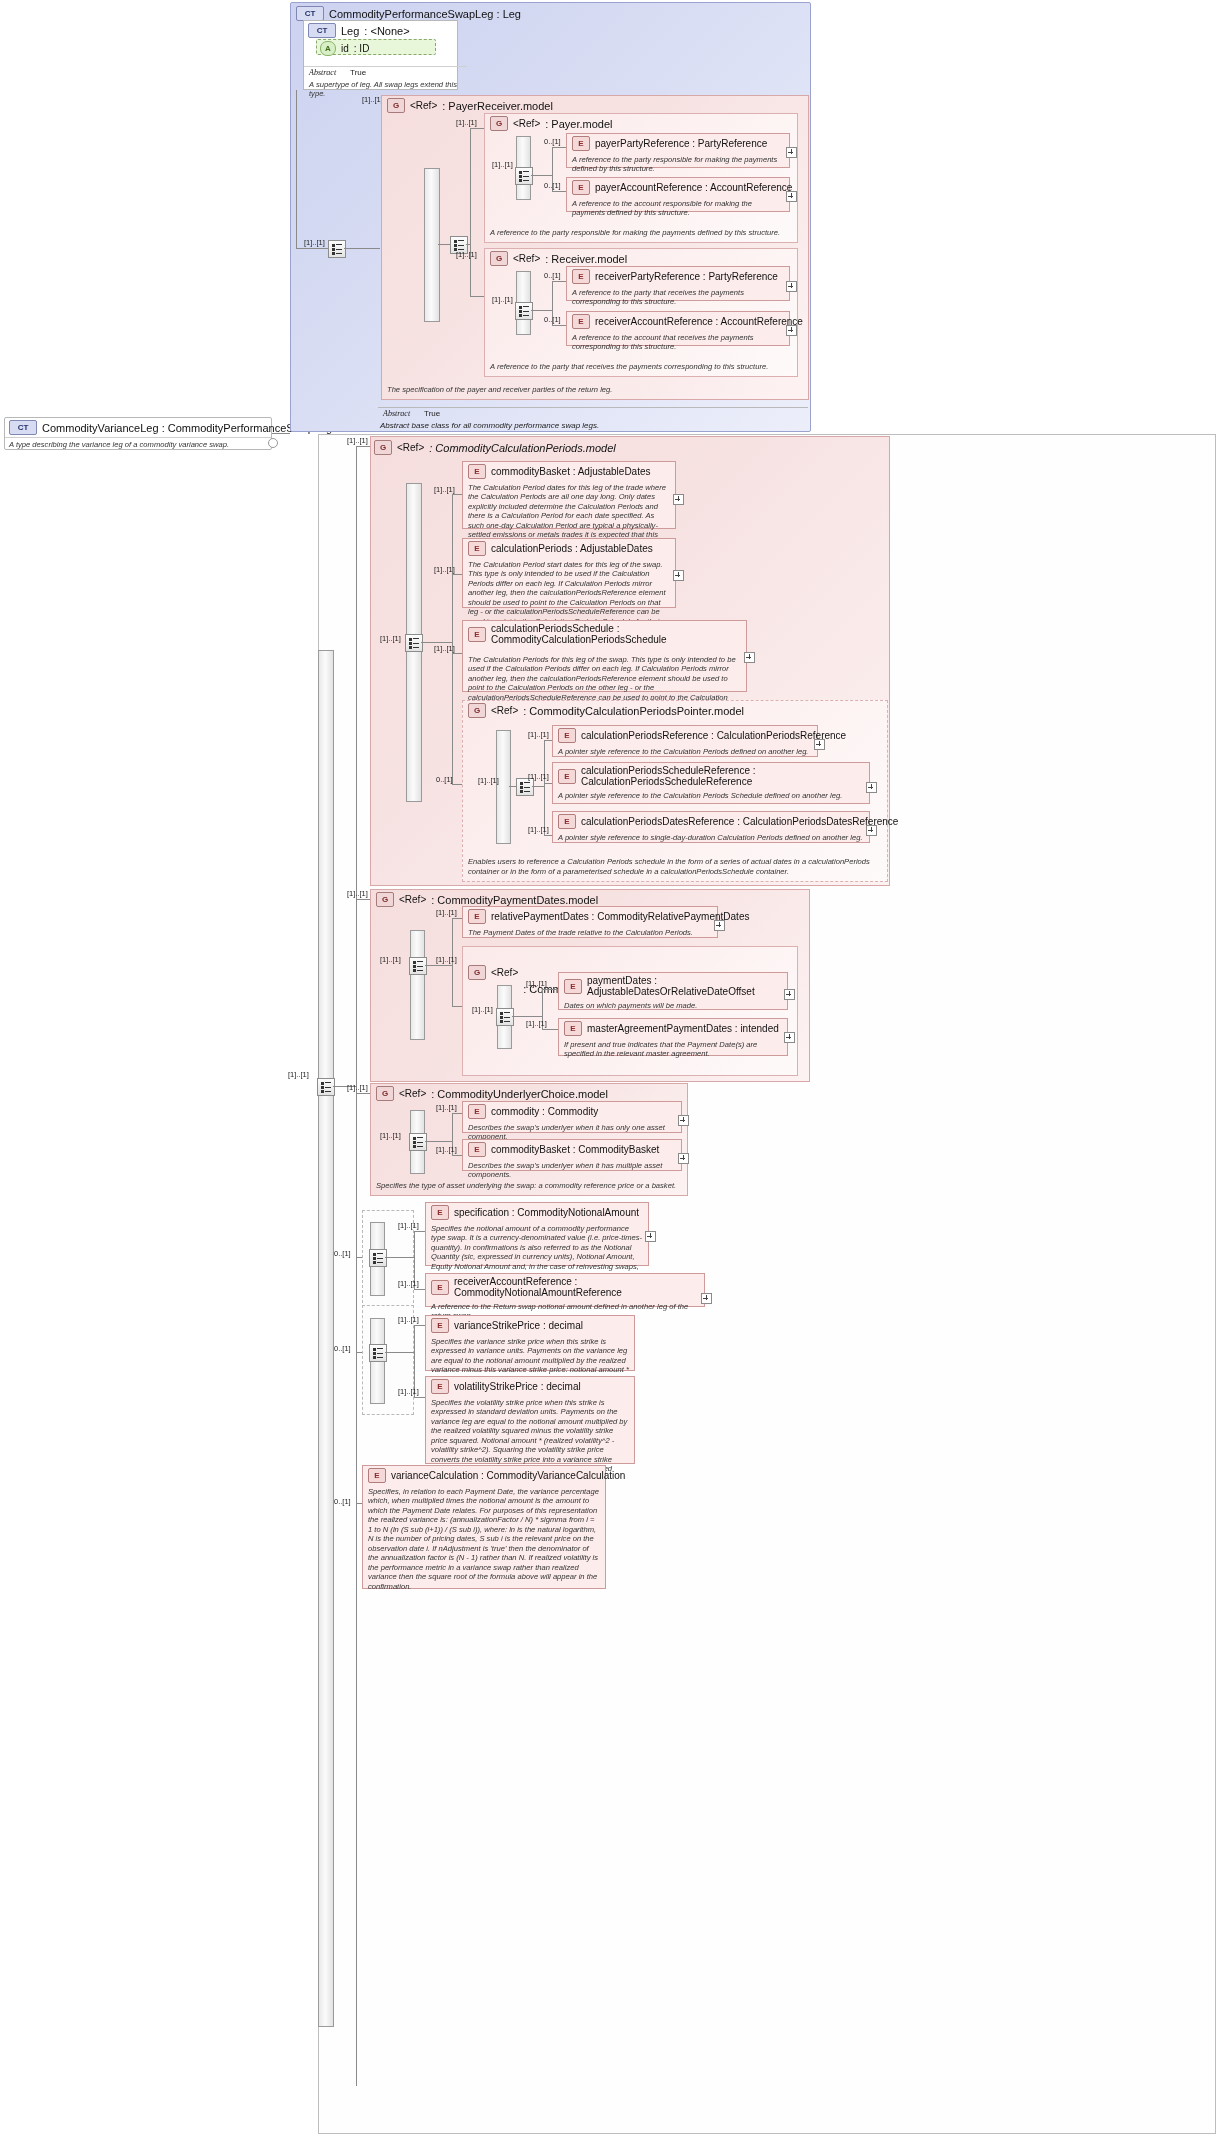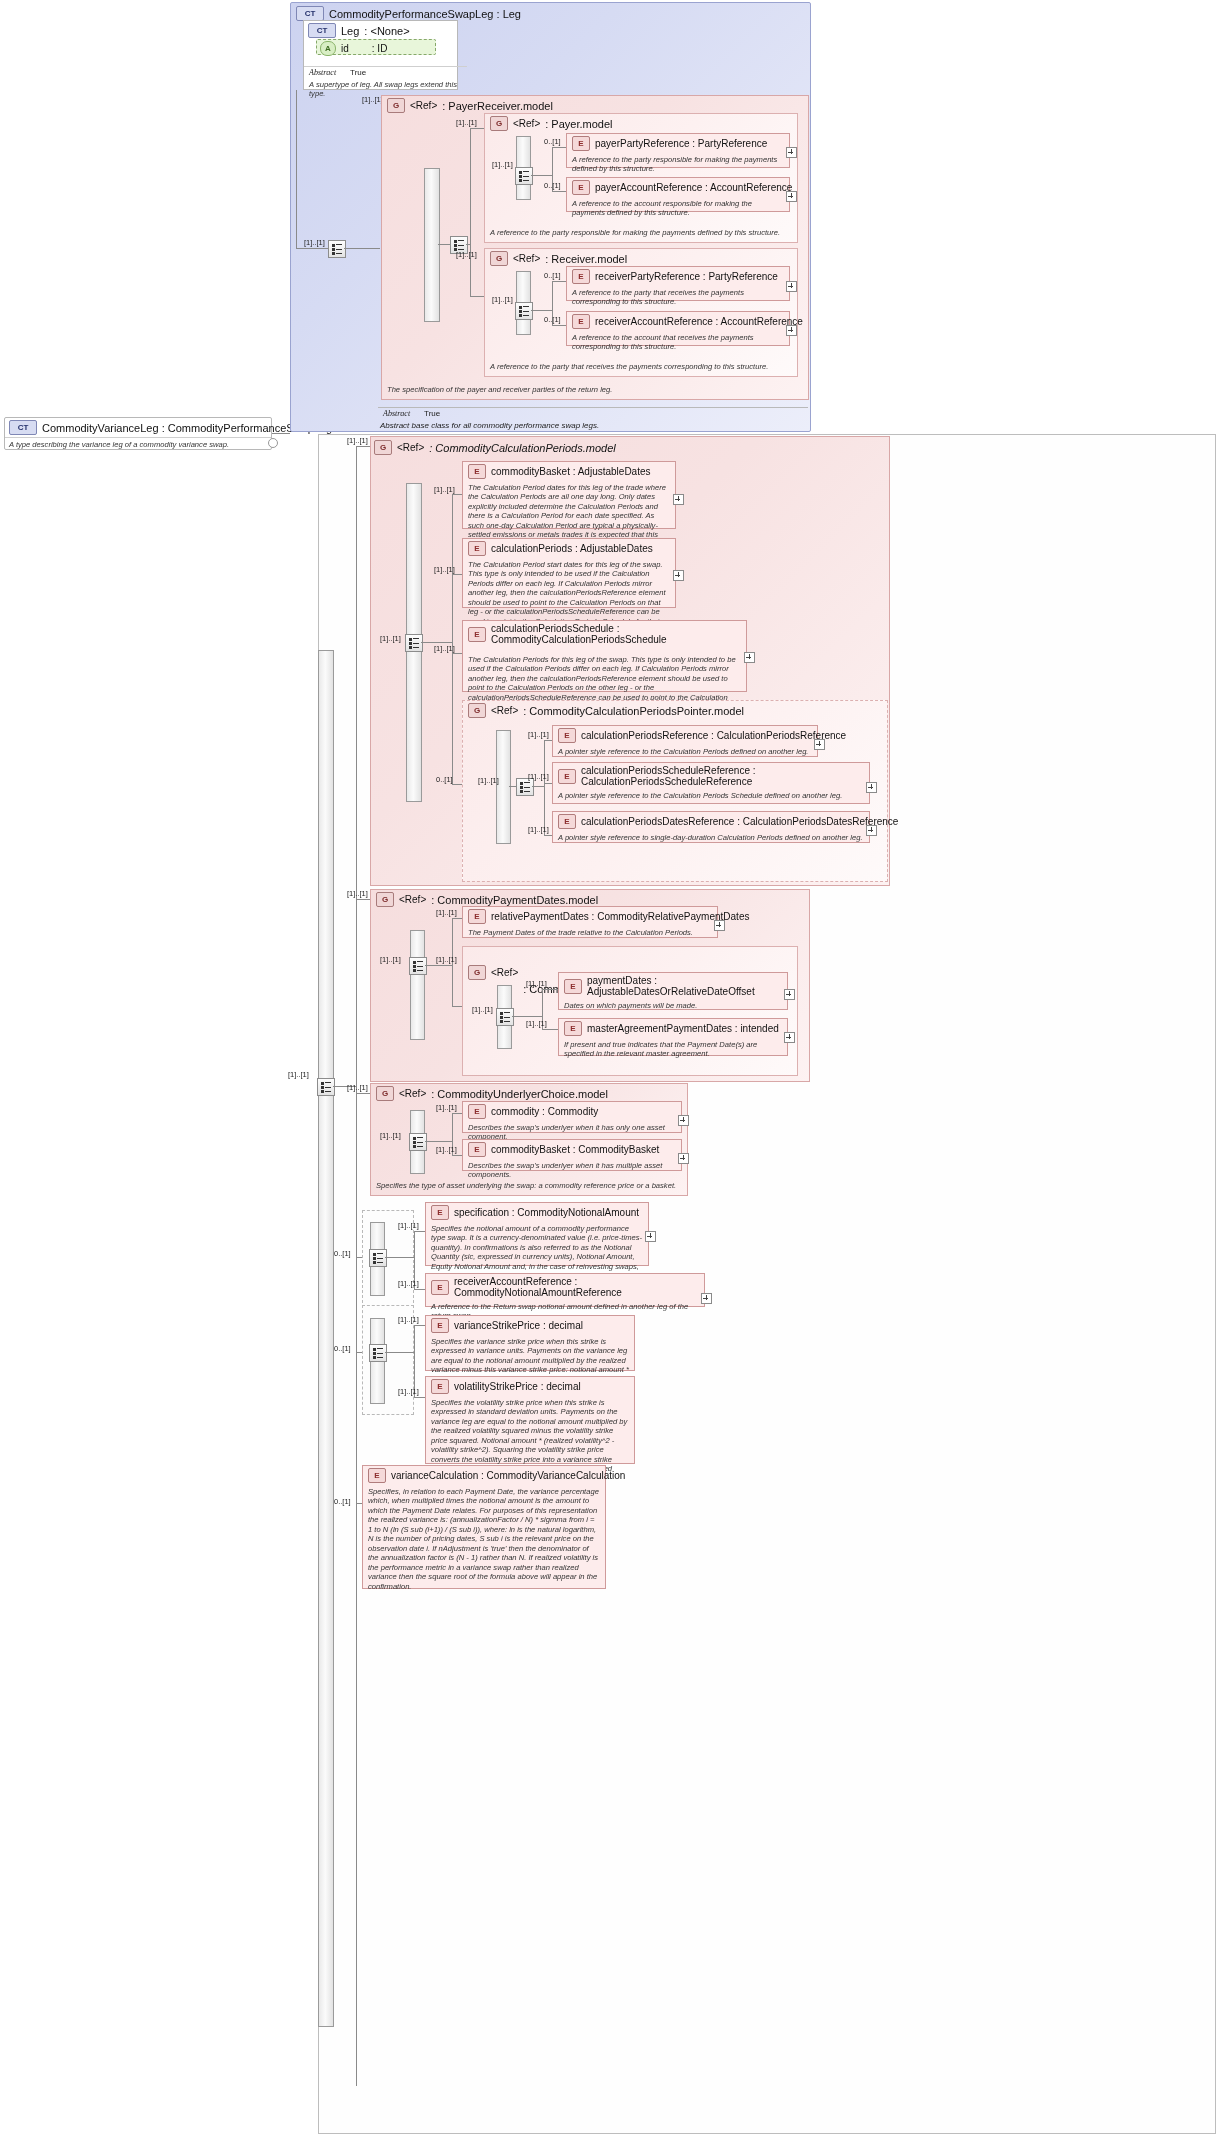--- a/index.html
+++ b/index.html
@@ -82,21 +82,21 @@
   <div class="abs grp-white" style="left:303px;top:20px;width:155px;height:70px;">
     <div class="hdr" style="padding:2px 4px;">
       <span class="badge ct">CT</span>
       <span class="title">Leg</span>
       <span class="title">: &lt;None&gt;</span>
     </div>
     <div class="abs" style="left:12px;top:18px;width:120px;height:16px;background:#e8f6da;border:1px dashed #86a86a;border-radius:2px;">
       <div class="hdr" style="padding:1px 3px;">
         <span class="badge a">A</span>
         <span class="title small">id</span>
-        <span class="title small" style="margin-left:18px;">: ID</span>
+        <span class="title small" style="">: ID</span>
       </div>
     </div>
     <div class="abstract-row" style="position:absolute;left:0;top:45px;border-top:1px solid #cfcfcf;width:100%;">
       <span class="k">Abstract</span>
       <span class="v">True</span>
     </div>
     <div class="desc" style="position:absolute;left:0;top:57px;width:100%;">A supertype of leg. All swap legs extend this type.</div>
   </div>
 
   <div class="abs" style="left:378px;top:407px;width:430px;height:12px;border-top:1px solid #b9b9b9;">
@@ -316,20 +316,21 @@
     <div class="desc" style="padding-top:8px;">The Calculation Periods for this leg of the swap. This type is only intended to be used if the Calculation Periods differ on each leg. If Calculation Periods mirror another leg, then the calculationPeriodsReference element should be used to point to the Calculation Periods on the other leg - or the calculationPeriodsScheduleReference can be used to point to the Calculation Periods Schedule for that leg.</div>
   </div>
   <div class="plus" style="left:744px;top:652px;"></div>
 
   <div class="abs grp-pink2 dashed" style="left:462px;top:700px;width:426px;height:182px;">
     <div class="hdr" style="padding:2px 5px;">
       <span class="badge g">G</span>
       <span class="title small">&lt;Ref&gt;</span>
       <span class="title" style="white-space:normal;max-width:300px;">: CommodityCalculationPeriodsPointer.model</span>
     </div>
+    <div class="desc" style="position:absolute;left:0;bottom:2px;width:100%;">Enables users to reference a Calculation Periods schedule in the form of a series of actual dates in a calculationPeriods container or in the form of a parameterised schedule in a calculationPeriodsSchedule container.</div>
   </div>
   <div class="bar" style="left:496px;top:730px;width:13px;height:112px;"></div>
   <div class="conn" style="left:516px;top:778px;">
       <i></i>
       <i></i>
       <i></i>
       <b></b>
       <b class="m"></b>
       <b class="l"></b>
     </div>

